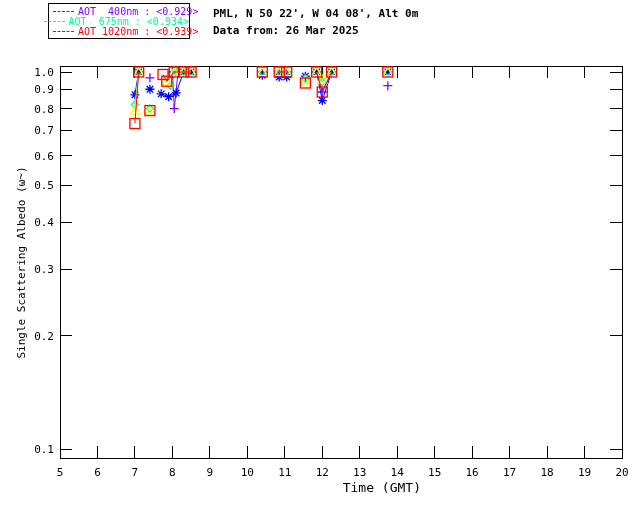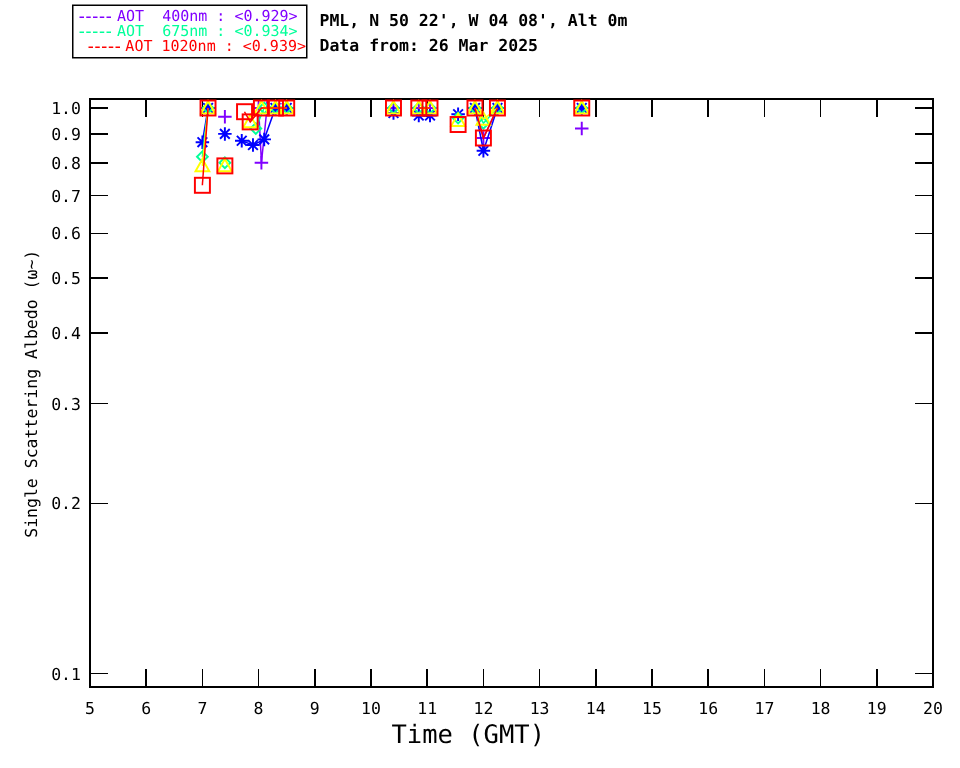--- a/index.html
+++ b/index.html
@@ -2,26 +2,26 @@
 <html><head>
 <meta charset="utf-8">
 <style>
   html,body{margin:0;padding:0;background:#fff;}
   #stage{position:relative;width:640px;height:512px;background:#ffffff;overflow:hidden;
          font-family:"DejaVu Sans Mono","Liberation Mono",monospace;}
   #plot-svg{position:absolute;left:0;top:0;}
   .hdr{position:absolute;left:213px;color:#000;font-size:11px;white-space:pre;font-weight:bold;}
   #hdr1{top:7px;}
   #hdr2{top:24px;}
-  #legend{position:absolute;left:48px;top:3px;width:157px;border:1px solid #000;
+  #legend{position:absolute;left:48px;top:3px;width:142px;border:1px solid #000;
           background:#fff;padding:2px 0 1px 4px;box-sizing:border-box;}
   .legend-row{display:flex;align-items:center;height:10.2px;font-size:10px;white-space:pre;}
   .legend-dash{display:inline-block;width:21px;border-top:1px dashed currentColor;margin-right:4px;flex:0 0 auto;}
-  #xlabel{position:absolute;left:261px;top:480px;width:160px;text-align:left;
-          color:#000;font-size:17px;}
+  #xlabel{position:absolute;left:261px;top:480px;width:160px;text-align:right;
+          color:#000;font-size:13px;}
   #ylabel{position:absolute;left:-79px;top:256px;width:200px;text-align:center;color:#000;
           font-size:11px;transform:rotate(-90deg);transform-origin:center center;}
   svg text{font-family:"DejaVu Sans Mono","Liberation Mono",monospace;font-size:11px;fill:#000;}
 </style>
 </head>
 <body>
 
 <div id="stage">
   <svg id="plot-svg" width="640" height="512" viewBox="0 0 640 512">
       <rect x="60" y="66" width="562" height="392" fill="none" stroke="#000" stroke-width="1" shape-rendering="crispEdges"></rect>
@@ -195,22 +195,22 @@
       <rect x="281.67333333333335" y="67" width="10" height="10" stroke="#ff0000" fill="none" stroke-width="1.3"></rect>
       <rect x="300.4066666666667" y="78.00402270106079" width="10" height="10" stroke="#ff0000" fill="none" stroke-width="1.3"></rect>
       <rect x="311.64666666666665" y="67" width="10" height="10" stroke="#ff0000" fill="none" stroke-width="1.3"></rect>
       <rect x="317.26666666666665" y="87.00238694691981" width="10" height="10" stroke="#ff0000" fill="none" stroke-width="1.3"></rect>
       <rect x="326.6333333333333" y="67" width="10" height="10" stroke="#ff0000" fill="none" stroke-width="1.3"></rect>
       <rect x="382.8333333333333" y="67" width="10" height="10" stroke="#ff0000" fill="none" stroke-width="1.3"></rect>
     </svg>
 
   <div id="legend">
       <div class="legend-row" style="color: rgb(128, 0, 255);"><span class="legend-dash"></span><span>AOT  400nm : &lt;0.929&gt;</span></div>
-      <div class="legend-row" style="color: rgb(0, 255, 153);"><span class="legend-dash"></span><span>AOT  675nm : &lt;0.934&gt;</span></div>
-      <div class="legend-row" style="color: rgb(255, 0, 0); justify-content: flex-end;"><span class="legend-dash"></span><span>AOT 1020nm : &lt;0.939&gt;</span></div>
+      <div class="legend-row" style="color: rgb(0, 255, 153); justify-content: flex-end;"><span class="legend-dash"></span><span>AOT  675nm : &lt;0.934&gt;</span></div>
+      <div class="legend-row" style="color: rgb(255, 0, 0);"><span class="legend-dash"></span><span>AOT 1020nm : &lt;0.939&gt;</span></div>
     </div>
 
   <div class="hdr" id="hdr1">PML, N 50 22', W 04 08', Alt 0m</div>
   <div class="hdr" id="hdr2">Data from: 26 Mar 2025</div>
 
   <div id="xlabel">Time (GMT)</div>
   <div id="ylabel">Single Scattering Albedo (ω~)</div>
 </div>
 
 </body></html>

